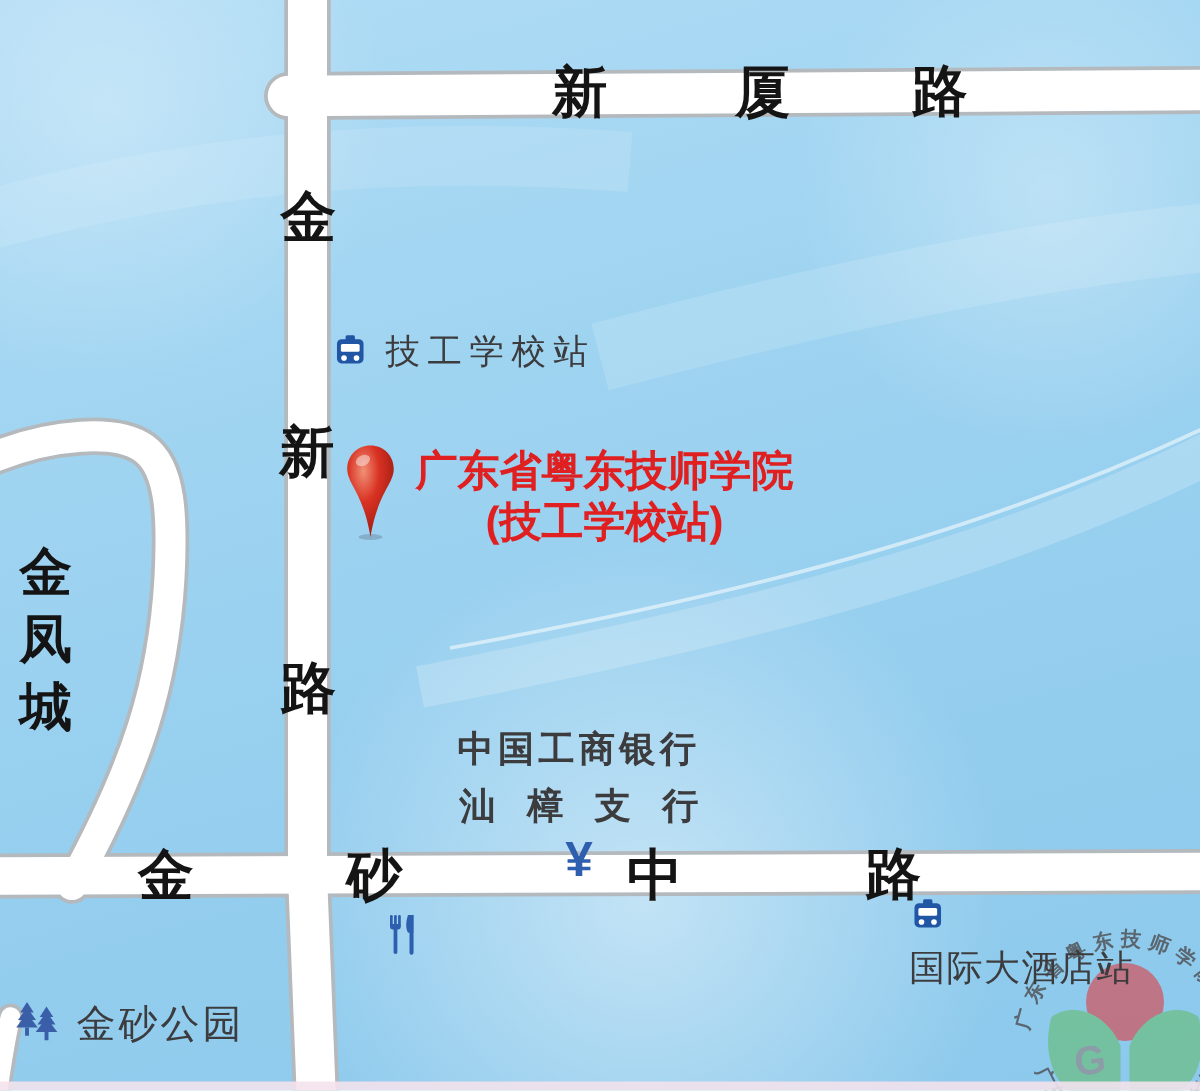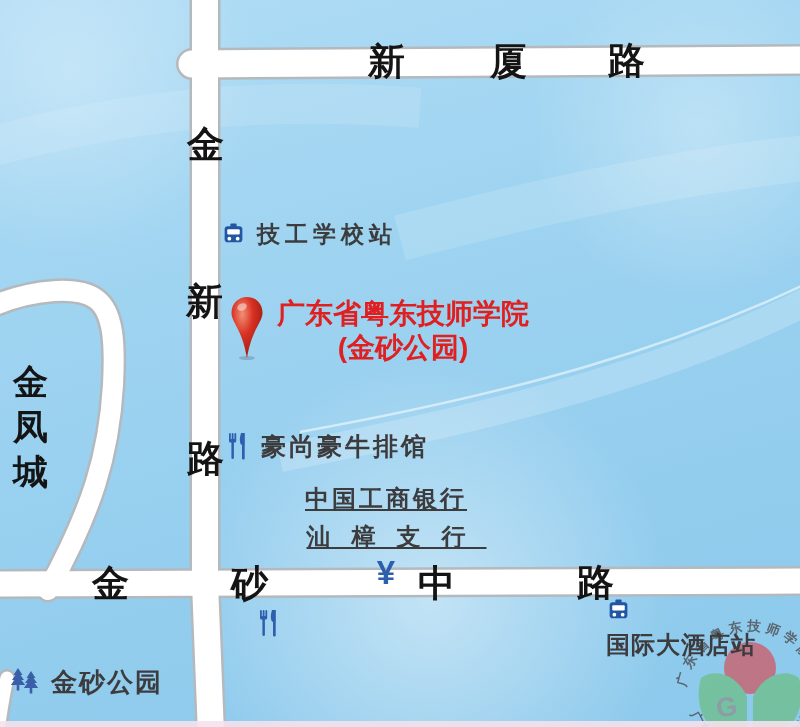--- a/index.html
+++ b/index.html
@@ -12,24 +12,24 @@
   .abs{position:absolute;}
   .road-char{
     position:absolute;font-size:37px;font-weight:700;color:#141414;line-height:1;
     white-space:nowrap;
   }
   .area-label{
     position:absolute;display:flex;flex-direction:column;gap:10px;
     font-size:35px;font-weight:700;color:#141414;line-height:1;
   }
   .poi{position:absolute;display:flex;align-items:flex-start;}
-  .poi-text{color:#3c3c3e;font-weight:700;line-height:1.1;white-space:nowrap;}
+  .poi-text{color:#3c3c3e;font-weight:400;line-height:1.1;white-space:nowrap;}
   .college-text{color:#e02020;font-weight:700;text-align:center;line-height:1.22;
     font-size:28px;white-space:nowrap;}
-  .bank{color:#3c3c3e;font-weight:700;white-space:nowrap;text-decoration:underline;}
+  .bank{color:#3c3c3e;font-weight:700;white-space:nowrap;}
   .yuan{color:#2d5fae;font-weight:700;font-size:33px;line-height:1;}
   .icon{display:block;}
 </style>
 </head>
 <body>
 
 <div class="stage">
 
   <svg class="layer" width="800" height="727" viewBox="0 0 800 727">
     <defs>
@@ -133,39 +133,23 @@
         <rect x="6" y="7" width="12" height="5" rx="1" fill="#ffffff"></rect>
         <circle cx="8" cy="16" r="1.8" fill="#ffffff"></circle>
         <circle cx="16" cy="16" r="1.8" fill="#ffffff"></circle>
       </svg>
     </span>
     <span class="poi-text" style="font-size:23px;letter-spacing:5px">技工学校站</span>
   </div>
 
   <div class="abs" style="left:272px;top:297px;width:262px">
     <div class="college-text">广东省粤东技师学院</div>
-    <div class="college-text">(金砂公园)</div>
-  </div>
-
-  <div class="poi" style="left:227px;top:433px;gap:12px">
-    <span class="icon">
-      <svg width="22" height="28" viewBox="0 0 22 28">
-        <g fill="#2d5fae">
-          <rect x="2" y="0" width="1.8" height="8" rx="0.9"></rect>
-          <rect x="4.7" y="0" width="1.8" height="8" rx="0.9"></rect>
-          <rect x="7.4" y="0" width="1.8" height="8" rx="0.9"></rect>
-          <rect x="2" y="6" width="7.2" height="3.6" rx="1.6"></rect>
-          <rect x="4.4" y="8" width="2.5" height="18" rx="1.2"></rect>
-          <path d="M14,0 C12.4,5 12.4,9 14,11.8 L17.8,11.8 L17.8,0 Z"></path>
-          <rect x="15" y="11" width="2.7" height="15.5" rx="1.3"></rect>
-        </g>
-      </svg>
-    </span>
-    <span class="poi-text" style="font-size:25px;letter-spacing:3px">豪尚豪牛排馆</span>
-  </div>
+    <div class="college-text">(技工学校站)</div>
+  </div>
+
 
   <div class="abs" style="left:303px;top:483px;width:166px;text-align:center">
     <div class="bank" style="font-size:24px;letter-spacing:3px">中国工商银行</div>
     <div class="bank" style="font-size:24px;letter-spacing:21px;margin-top:6px;margin-right:-21px">汕樟支行</div>
     <div class="yuan" style="margin-top:3px">¥</div>
   </div>
 
   <div class="poi" style="left:258px;top:610px;gap:14px">
     <span class="icon">
       <svg width="22" height="28" viewBox="0 0 22 28">

